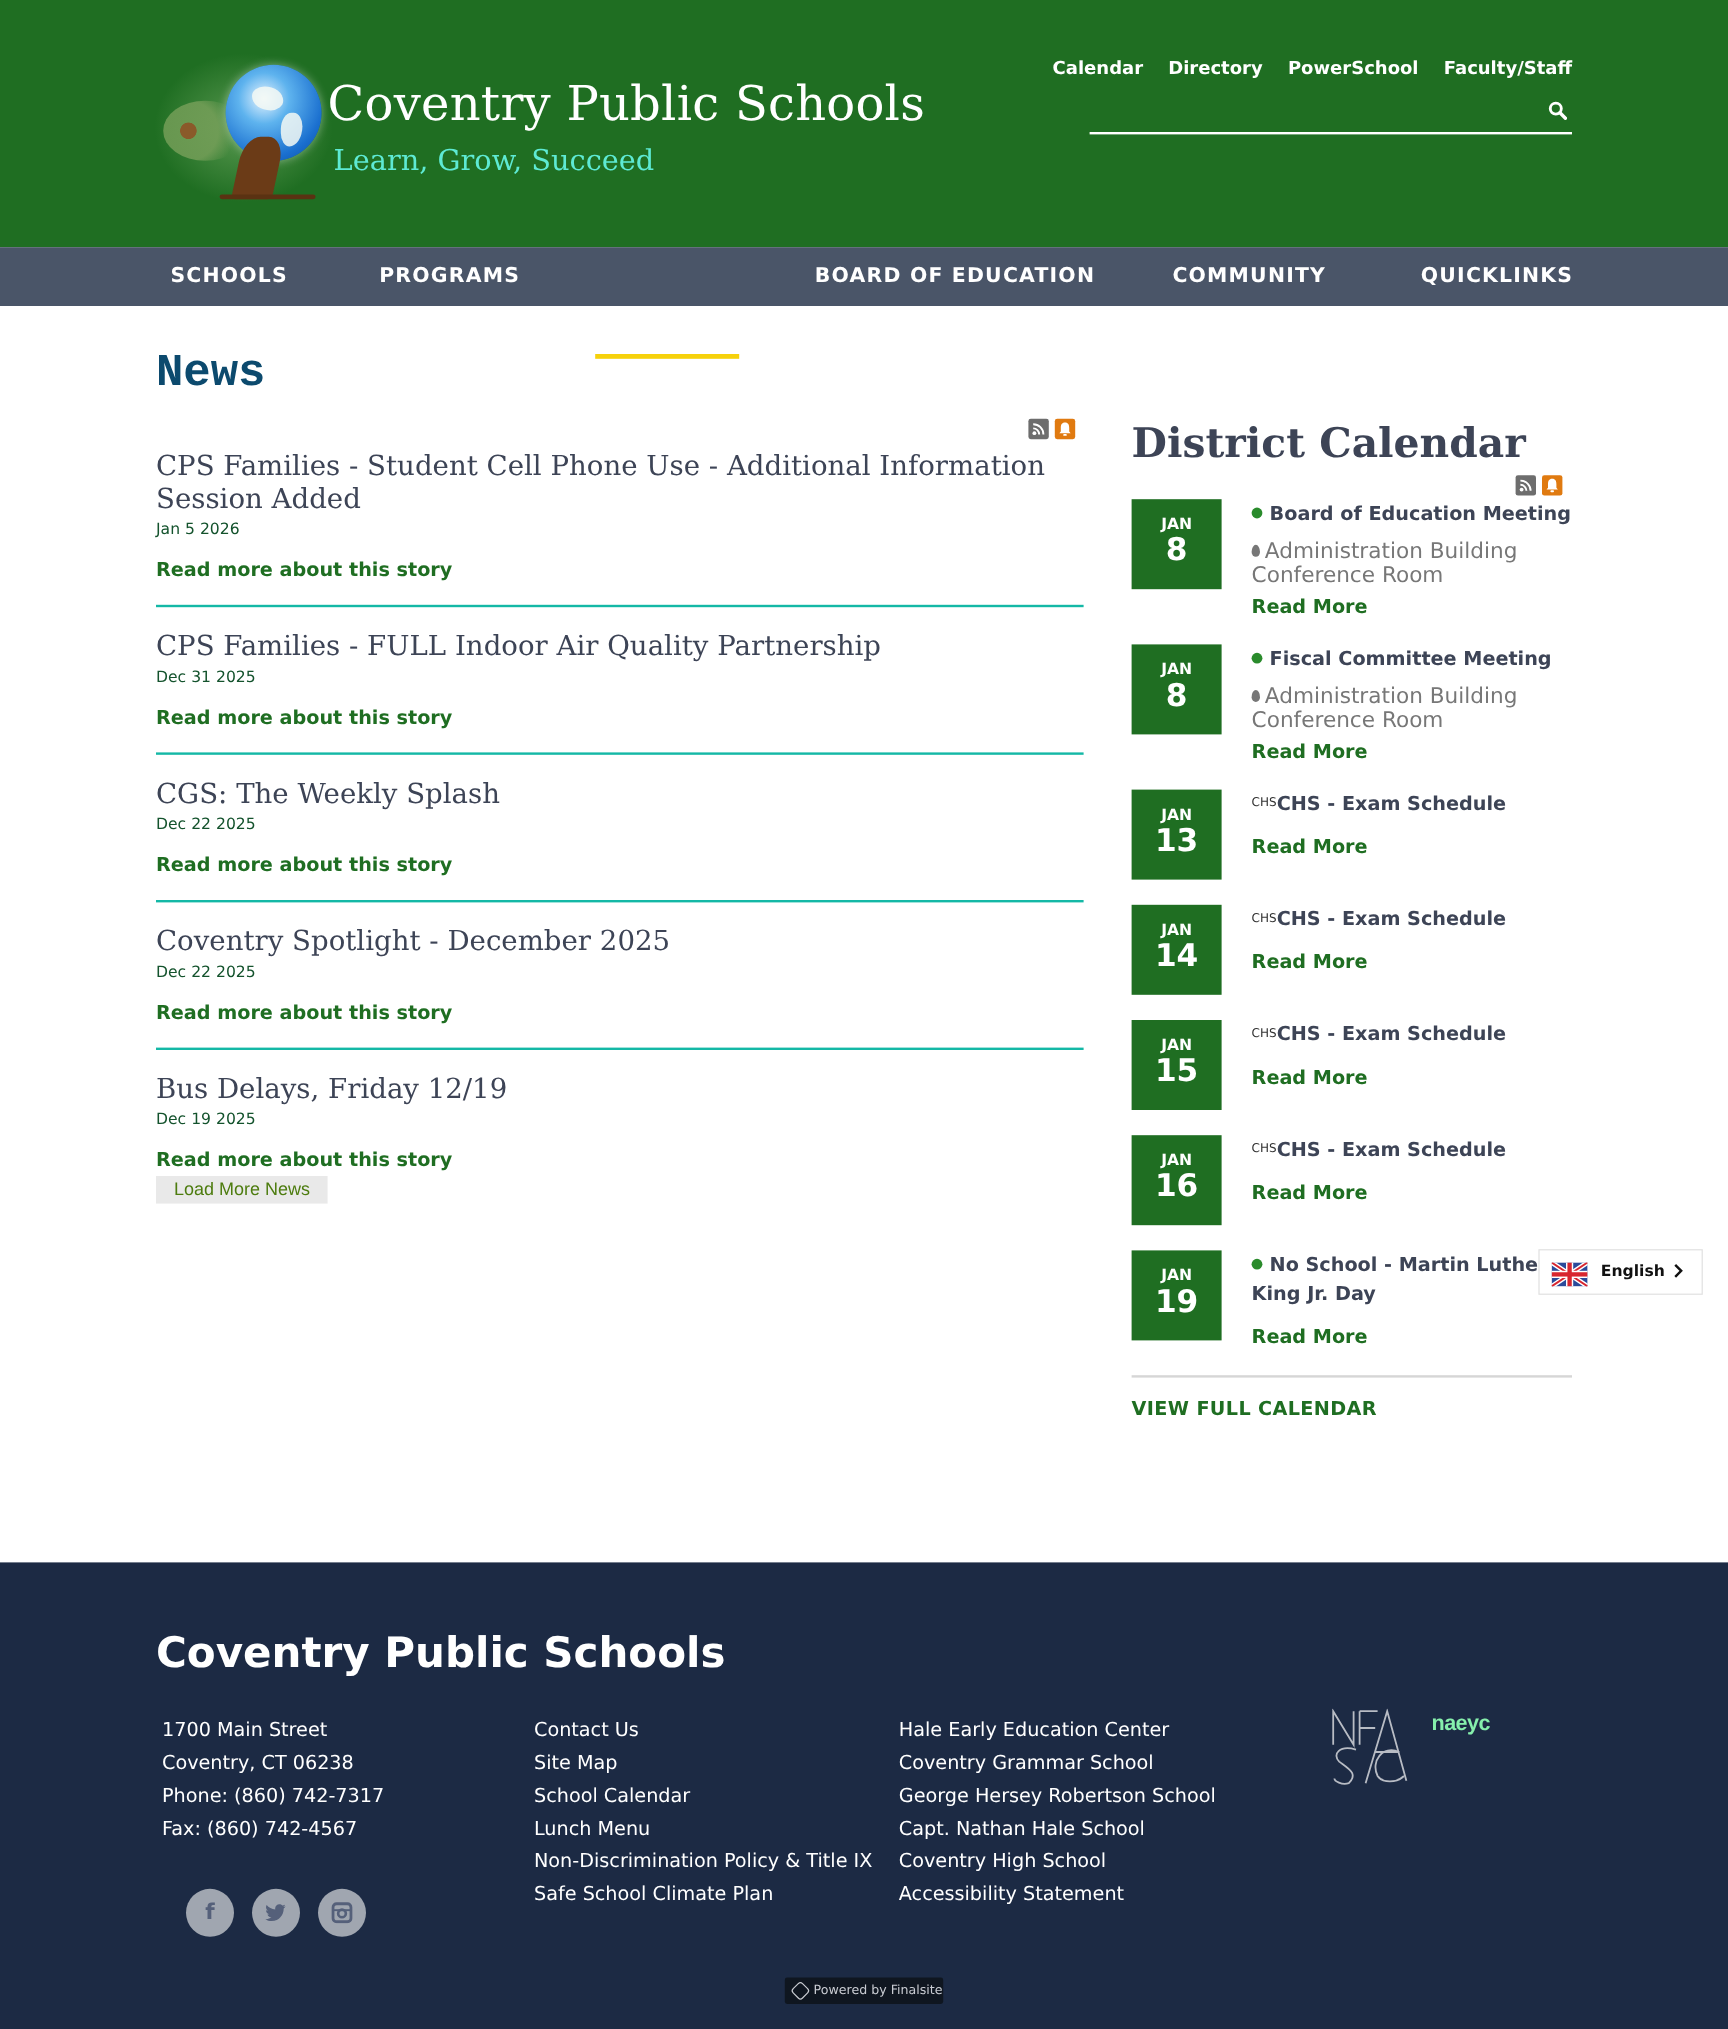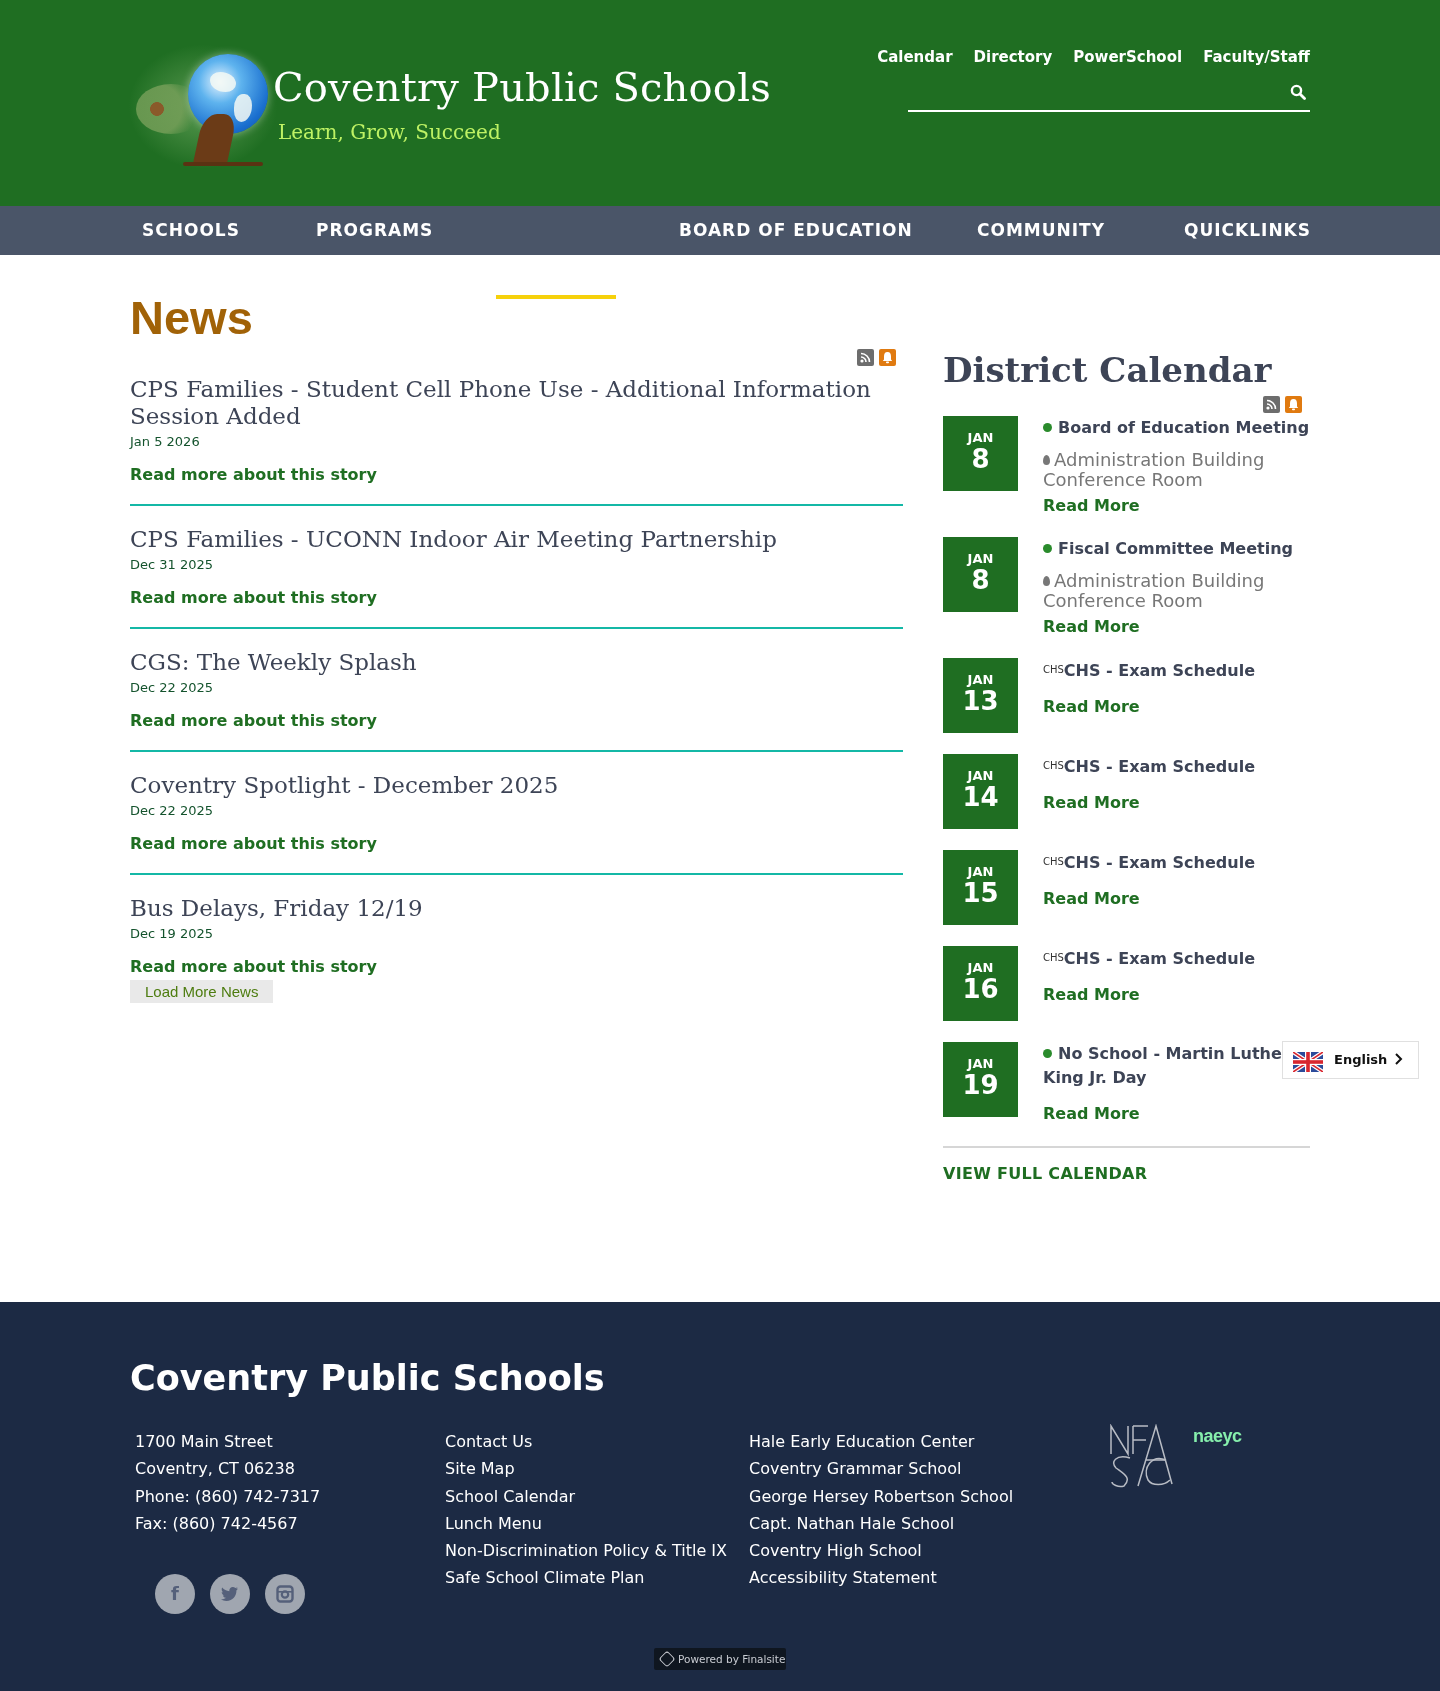--- a/index.html
+++ b/index.html
@@ -17,36 +17,36 @@
     box-shadow: 0 0 8px rgba(255,255,255,0.4); }
   .land1 { position: absolute; left: 82px; top: 28px; width: 26px; height: 20px; background: #f5f9f5; border-radius: 40% 60% 40% 60%; opacity: .85; }
   .land2 { position: absolute; left: 106px; top: 50px; width: 18px; height: 28px; background: #f5f9f5; border-radius: 50% 40% 60% 40%; opacity: .85; }
   .trunk { position: absolute; left: 70px; top: 70px; width: 34px; height: 52px; background: #6b3b17;
     border-radius: 40% 40% 10% 10%; transform: skewX(-12deg); }
   .branches { position: absolute; left: 8px; top: 40px; width: 70px; height: 50px; border-radius: 50%;
     background: radial-gradient(circle at 30% 50%, #8a5a2a 0 12%, rgba(120,160,90,0.8) 13% 45%, rgba(31,110,34,0) 70%); }
   .ground { position: absolute; left: 55px; top: 118px; width: 80px; height: 4px; background: #5a3212; border-radius: 2px; }
   .site-title { position: absolute; left: 273px; top: 64px; font-family: "DejaVu Serif", serif; font-size: 40px;
     color: #fff; letter-spacing: 0.2px; white-space: nowrap; }
-  .site-tagline { position: absolute; left: 278px; top: 120px; font-family: "DejaVu Serif", serif; font-size: 20px; color: #bef264; white-space: nowrap; }
+  .site-tagline { position: absolute; left: 278px; top: 120px; font-family: "DejaVu Serif", serif; font-size: 24px; color: #5eead4; white-space: nowrap; }
 
   .utility { position: absolute; top: 48px; right: 130px; display: flex; gap: 21px; }
   .utility a { font-size: 15px; font-weight: bold; color: #fff; white-space: nowrap; }
   .search { position: absolute; left: 908px; top: 78px; width: 402px; height: 34px; border-bottom: 2px solid #fff; }
   .search input { position: absolute; left: 0; top: 0; width: 370px; height: 32px; background: transparent; border: none; outline: none; color: #fff; font-size: 15px; }
   .search-icon { position: absolute; right: 4px; top: 6px; width: 16px; height: 16px; }
 
   
   .nav { position: absolute; left: 0; top: 206px; width: 1440px; height: 49px; background: #4a5568; }
   .nav-item { position: absolute; top: 0; height: 49px; line-height: 49px; font-size: 17px; font-weight: bold; color: #fff;
     letter-spacing: 1px; white-space: nowrap; text-align: center; }
   .nav-item.active::after { content: ""; position: absolute; left: -12px; right: -12px; bottom: 0; height: 4px; background: #f6d10b; }
 
   
-  .news-title { position: absolute; left: 130px; top: 290px; font-family: Liberation Sans, sans-serif; font-size: 47px; font-weight: bold; color: #a16207; }
+  .news-title { position: absolute; left: 130px; top: 290px; font-family: Liberation Mono, monospace; font-size: 38px; font-weight: bold; color: #0c4a6e; }
   .feed-icons { position: absolute; top: 349px; display: flex; gap: 5px; }
   .feed-icon { width: 17px; height: 17px; border-radius: 2px; position: relative; }
   .rss { background: #6d6d6d; }
   .bell { background: #e07a10; }
   .news-list { position: absolute; left: 130px; top: 376px; width: 773px; }
   .news-item { border-bottom: 2px solid #14b8a6; padding-bottom: 20px; margin-bottom: 20px; }
   .news-item:last-child { border-bottom: none; padding-bottom: 0; margin-bottom: 0; }
   .news-headline { font-family: "DejaVu Serif", serif; font-size: 23px; line-height: 27px; color: #3d4456; }
   .news-date { font-size: 13px; color: #14532d; margin-top: 4px; }
   .news-link { display: inline-block; font-size: 16px; font-weight: bold; color: #1f6e22; margin-top: 16px; }
@@ -148,21 +148,21 @@
   </a>
 </div>
 
 <div class="news-list">
   <article class="news-item">
     <a class="news-headline">CPS Families - Student Cell Phone Use - Additional Information Session Added</a>
     <div class="news-date">Jan 5 2026</div>
     <a class="news-link">Read more about this story</a>
   </article>
   <article class="news-item">
-    <a class="news-headline">CPS Families - UCONN Indoor Air Meeting Partnership</a>
+    <a class="news-headline">CPS Families - FULL Indoor Air Quality Partnership</a>
     <div class="news-date">Dec 31 2025</div>
     <a class="news-link">Read more about this story</a>
   </article>
   <article class="news-item">
     <a class="news-headline">CGS: The Weekly Splash</a>
     <div class="news-date">Dec 22 2025</div>
     <a class="news-link">Read more about this story</a>
   </article>
   <article class="news-item">
     <a class="news-headline">Coventry Spotlight - December 2025</a>

